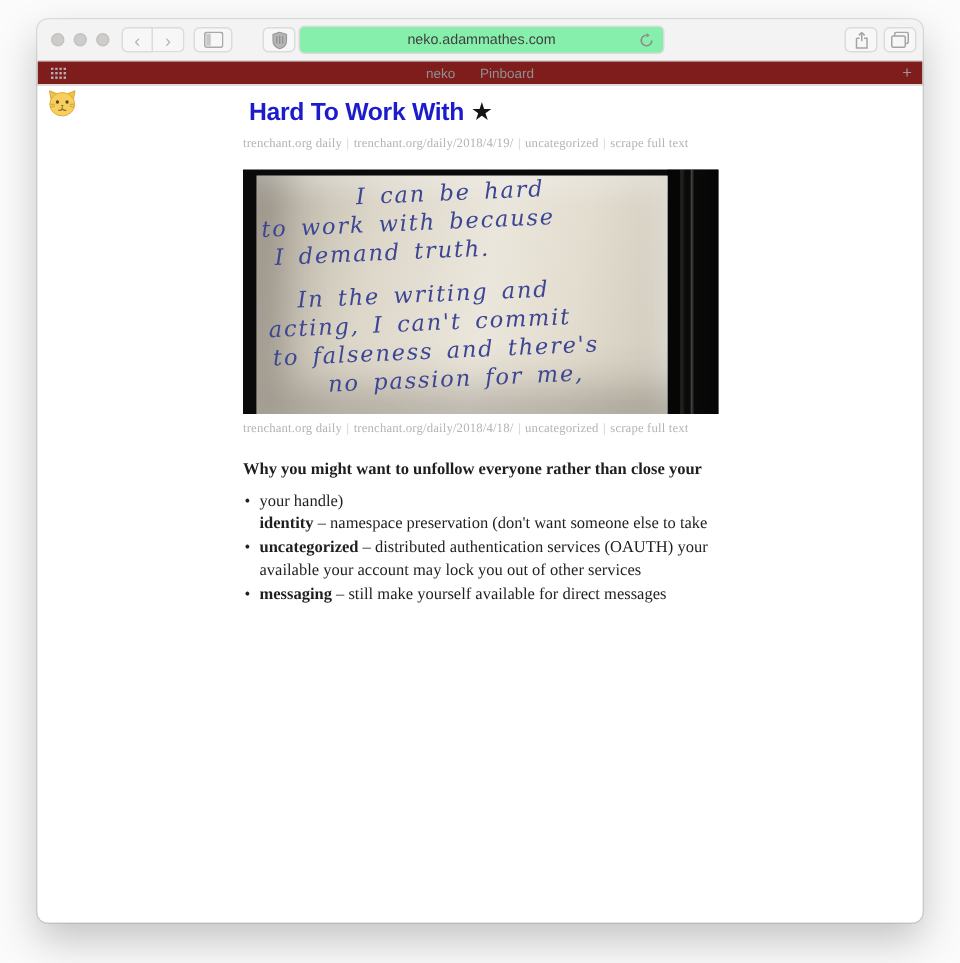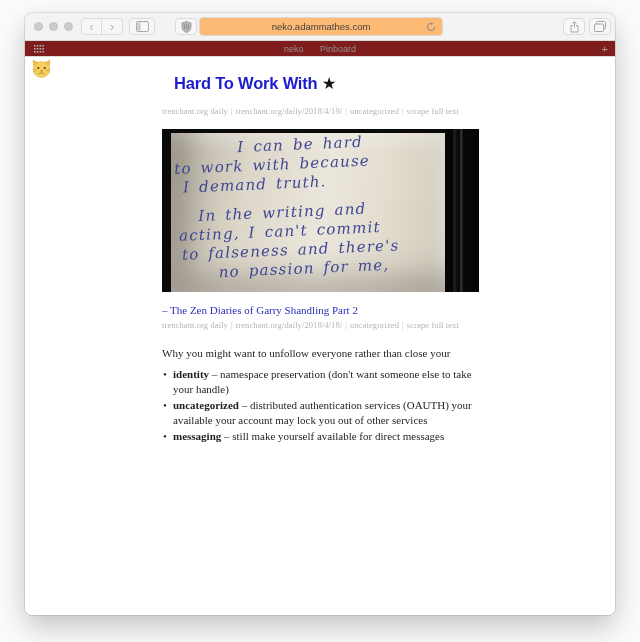--- a/index.html
+++ b/index.html
@@ -29,21 +29,21 @@
     color:#b5b4b4; display:flex; align-items:center; justify-content:center;
     font-size:12px; line-height:1;
   }
   .navgroup .chrome-btn { width:21px; }
   .navgroup .chrome-btn:first-child { border-radius:4px 0 0 4px; }
   .navgroup .chrome-btn:last-child { border-radius:0 4px 4px 0; border-left:none; }
   .sidebar-btn { position:absolute; left:104px; top:5px; width:26px; border-radius:4px; }
   .ext-btn { position:absolute; left:150px; top:5px; width:22px; border-radius:4px; }
   .urlfield {
     position:absolute; left:174px; top:4px; width:244px; height:19px; box-sizing:border-box;
-    background:#fdba74; border:1px solid #dcdbdb; border-radius:4px;
+    background:#86efac; border:1px solid #dcdbdb; border-radius:4px;
     display:flex; align-items:center; justify-content:center;
     font-size:9.5px; color:#3f3f3f;
   }
   .reload-btn { position:absolute; right:5px; top:3px; width:12px; height:12px;
                 display:flex; align-items:center; justify-content:center; }
   .share-btn { position:absolute; right:30px; top:5px; width:22px; border-radius:4px; }
   .tabs-btn  { position:absolute; right:4px;  top:5px; width:22px; border-radius:4px; }
   
   .favbar {
     position:relative; height:15px; background:#7f1d1d;
@@ -54,21 +54,21 @@
   .fav-item { display:inline-block; margin:0 7px; cursor:default; }
   .fav-plus { position:absolute; right:7px; top:2px; color:#9b9b9b; font-size:11px; }
   
   .content {
     position:absolute; top:44px; left:0; right:0; bottom:0;
     background:#fff; overflow:hidden;
   }
   .logo-emoji { position:absolute; left:7px; top:3px; }
   .inner { position:relative; margin-left:137px; width:317px; }
   .post-title {
-    margin:12px; padding-top:4px; font-size:16.5px; line-height:21px;
+    margin:4px; padding-top:4px; font-size:16.5px; line-height:21px;
     font-weight:bold; letter-spacing:-0.2px; color:#1c1ccd; cursor:pointer;
   }
   .post-title .star { color:#141414; font-weight:normal; }
   .h2 { padding-top:0; margin-top:80px; line-height:24px; }
   .meta {
     margin-top:4px; font-family:"Liberation Serif", serif; font-size:8.5px;
     letter-spacing:0.1px; color:#b4b4b4; white-space:nowrap;
   }
   .meta .sep { margin:0 3px; color:#c9c9c9; }
   
@@ -97,21 +97,21 @@
   .hl4{ margin-left:22px; } .hl5{ margin-left:2px; } .hl6{ margin-left:4px; } .hl7{ margin-left:40px; }
   .caption {
     margin-top:12px; font-family:"Liberation Serif", serif; font-size:11px;
     color:#2f2fb8; white-space:nowrap; cursor:pointer;
   }
   .body-text {
     font-family:"Liberation Serif", serif; font-size:11px; line-height:15.5px;
     color:#1f1f1f; white-space:nowrap;
   }
   .p1 { margin-top:11px; }
-  .p2 { margin-top:16px; }
+  .p2 { margin-top:16px;font-weight:bold; }
   .bullets { margin:5px 0 0; padding:0; list-style:none; }
   .bullets li { position:relative; padding-left:11px; }
   .bullets .bullet-glyph { position:absolute; left:1px; top:0; }
   .bullets b { font-weight:bold; }
   
   .icon svg { display:block; }
 </style>
 </head>
 <body>
 
@@ -239,37 +239,36 @@
           </div>
           <div class="stanza2">
             <div class="hl4">In the writing and</div>
             <div class="hl5">acting, I can't commit</div>
             <div class="hl6">to falseness and there's</div>
             <div class="hl7">no passion for me,</div>
           </div>
         </div>
       </div>
 
-      <div class="caption">– The Zen Diaries of Garry Shandling Part 2</div>
 
 
       <div class="meta">
         <span>trenchant.org daily</span><span class="sep">|</span><span>trenchant.org/daily/2018/4/18/</span><span class="sep">|</span><span>uncategorized</span><span class="sep">|</span><span>scrape full text</span>
       </div>
 
 
       <div class="body-text p2">
         <div>Why you might want to unfollow everyone rather than close your</div>
       </div>
 
       <ul class="bullets body-text">
         <li>
           <span class="bullet-glyph">•</span>
+          <div>your handle)</div>
           <div><b>identity</b><span> – namespace preservation (don't want someone else to take</span></div>
-          <div>your handle)</div>
         </li>
         <li>
           <span class="bullet-glyph">•</span>
           <div><b>uncategorized</b><span> – distributed authentication services (OAUTH) your</span></div>
           <div>available your account may lock you out of other services</div>
         </li>
         <li>
           <span class="bullet-glyph">•</span>
           <div><b>messaging</b><span> – still make yourself available for direct messages</span></div>
         </li>

